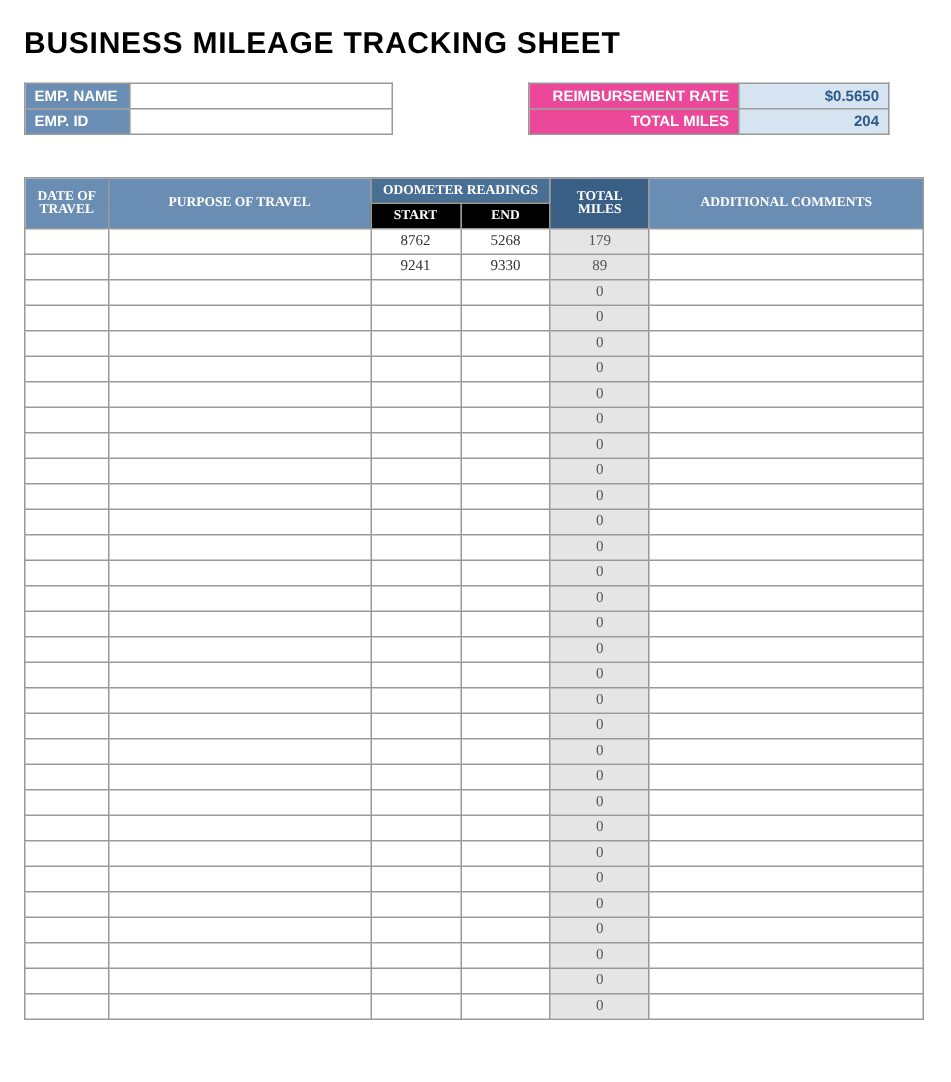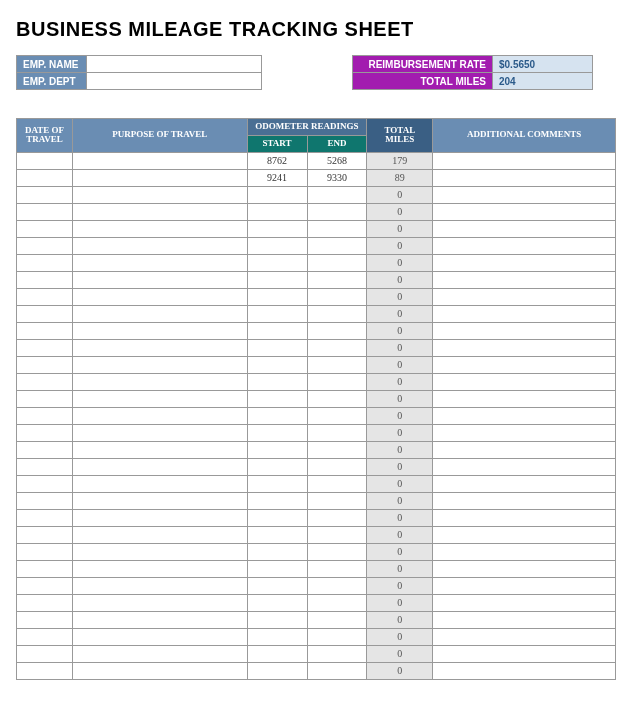--- a/index.html
+++ b/index.html
@@ -46,28 +46,28 @@
     border-collapse: collapse;
     font-size: 10px;
   }
   .summary-table td {
     border: 1px solid #999;
     height: 17px;
     padding: 0 6px;
   }
   .summary-label {
     width: 140px;
-    background: #a21caf;
+    background: #ec4899;
     color: #fff;
     font-weight: 700;
     text-align: right;
   }
   .summary-value {
     width: 100px;
-    text-align: left;
+    text-align: right;
     font-weight: 600;
     color: #333;
   }
   .summary-value.highlight {
     background: #d6e3f0;
     color: #2b5a8a;
   }
   .summary-value.plain {
     background: #fff;
   }
@@ -88,21 +88,21 @@
     font-weight: 700;
     font-size: 9px;
     text-align: center;
     padding: 3px 2px;
     line-height: 1.1;
   }
   .main-table thead th.odo-group {
     background: #4a6f94;
   }
   .main-table thead th.odo-sub {
-    background: #0f766e;
+    background: #000000;
   }
   .main-table thead th.total-miles-hdr {
     background: #3a5f84;
   }
   .main-table tbody td {
     height: 17px;
     text-align: center;
     background: #fff;
   }
   .main-table tbody td.miles-cell {
@@ -124,21 +124,21 @@
 <h1>BUSINESS MILEAGE TRACKING SHEET</h1>
 
 <div class="top-row">
   <table class="emp-table">
     <tbody>
         <tr>
       <td class="emp-label">EMP. NAME</td>
       <td class="emp-value"></td>
     </tr>
     <tr>
-      <td class="emp-label">EMP. DEPT</td>
+      <td class="emp-label">EMP. ID</td>
       <td class="emp-value"></td>
     </tr>
   </tbody>
     </table>
 
   <table class="summary-table">
     <tbody>
         <tr>
       <td class="summary-label">REIMBURSEMENT RATE</td>
       <td class="summary-value highlight">$0.5650</td>

